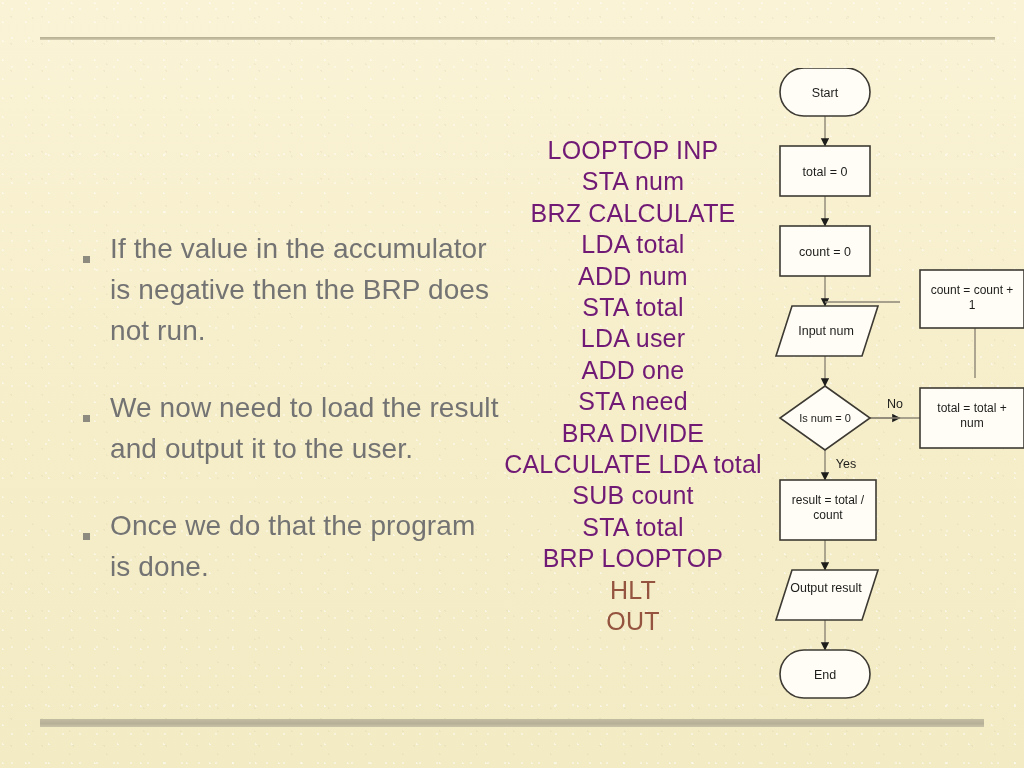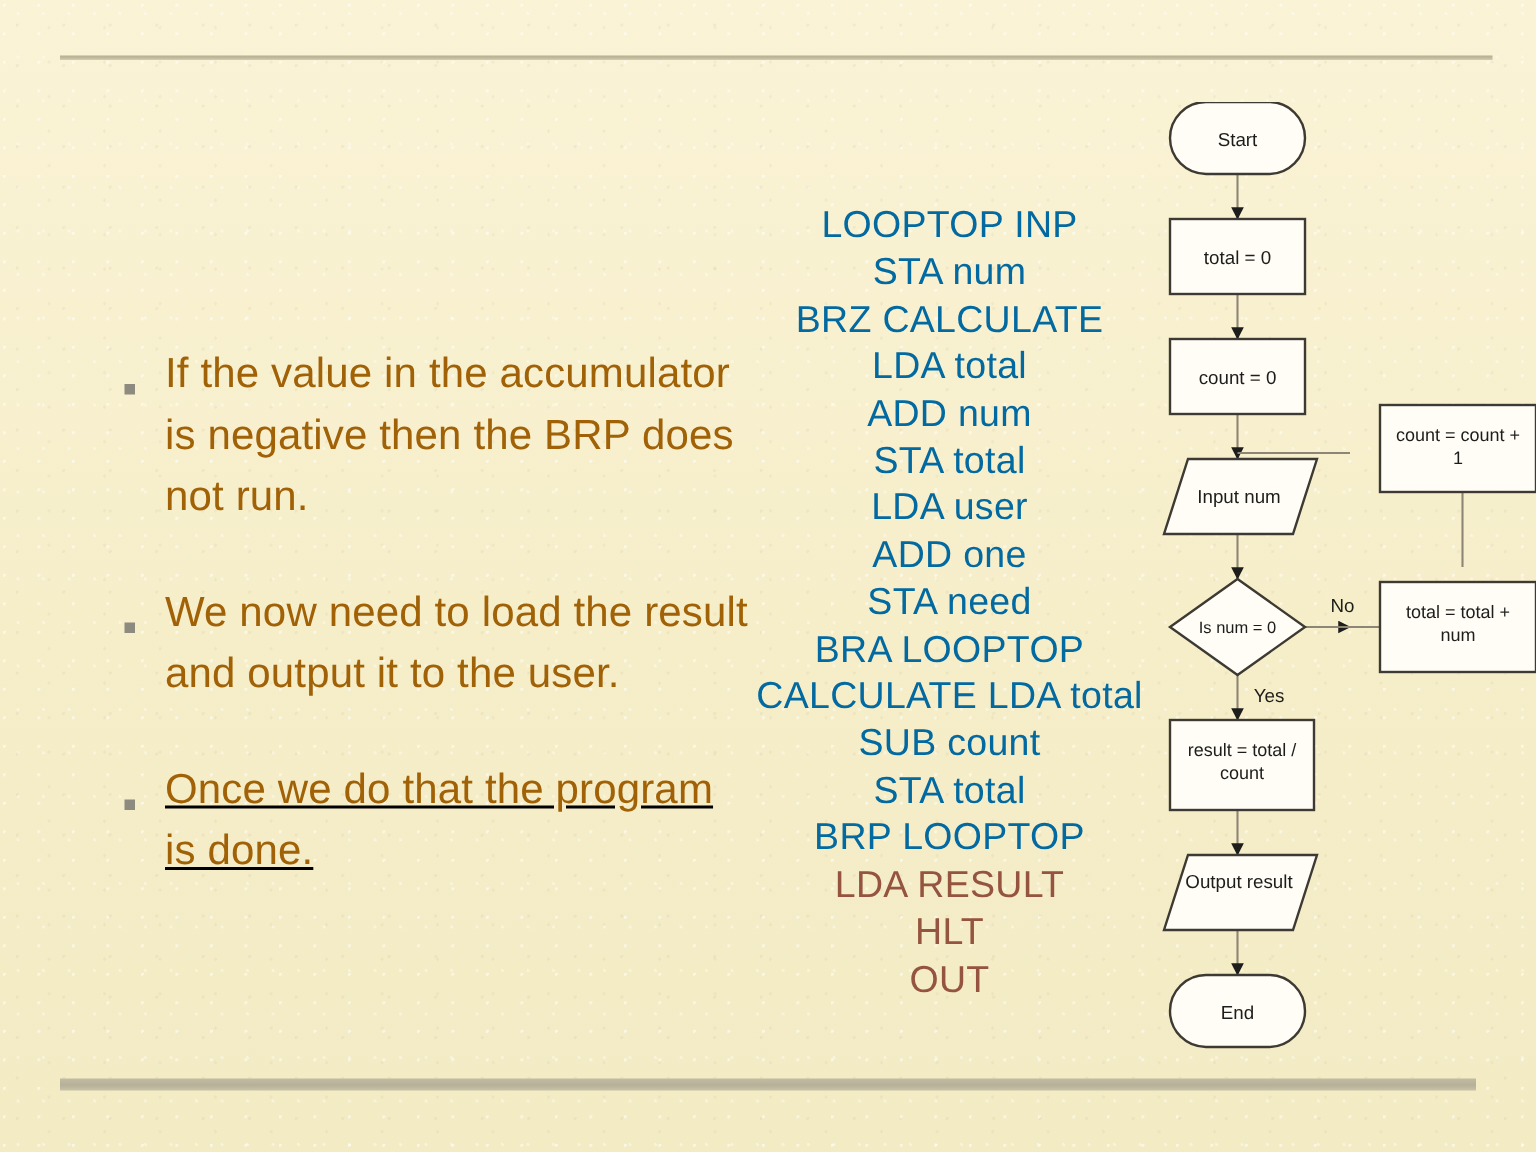--- a/index.html
+++ b/index.html
@@ -52,48 +52,48 @@
     position: absolute;
     left: 80px;
     top: 228px;
     width: 420px;
   }
   .bullet-row {
     position: relative;
     padding-left: 30px;
     margin-bottom: 36px;
   }
-  .bullet-row:last-child { margin-bottom: 0; text-decoration: underline; }
+  .bullet-row:last-child { margin-bottom: 0; }
   .bullet-mark {
     position: absolute;
     left: 3px;
     top: 28px;
     width: 7px;
     height: 7px;
     background: #8d8a80;
   }
   .bullet-text {
     font-size: 28px;
     line-height: 41px;
-    color: #a16207;
+    color: #737373;
     letter-spacing: 0.1px;
   }
 
   
   .code-block {
     position: absolute;
     left: 455px;
     top: 135px;
     width: 356px;
     text-align: center;
   }
   .code-line {
     font-size: 25px;
     line-height: 31.4px;
-    color: #0369a1;
+    color: #701a75;
     white-space: nowrap;
     letter-spacing: 0.2px;
   }
   .code-line.accent { color: #94543f; }
 
   
   .flow {
     position: absolute;
     left: 770px;
     top: 68px;
@@ -132,26 +132,25 @@
   <div class="code-block">
     <div class="code-line">LOOPTOP INP</div>
     <div class="code-line">STA num</div>
     <div class="code-line">BRZ CALCULATE</div>
     <div class="code-line">LDA total</div>
     <div class="code-line">ADD num</div>
     <div class="code-line">STA total</div>
     <div class="code-line">LDA user</div>
     <div class="code-line">ADD one</div>
     <div class="code-line">STA need</div>
-    <div class="code-line">BRA LOOPTOP</div>
+    <div class="code-line">BRA DIVIDE</div>
     <div class="code-line">CALCULATE LDA total</div>
     <div class="code-line">SUB count</div>
     <div class="code-line">STA total</div>
     <div class="code-line">BRP LOOPTOP</div>
-    <div class="code-line accent">LDA RESULT</div>
     <div class="code-line accent">HLT</div>
     <div class="code-line accent">OUT</div>
   </div>
 
   <div class="flow">
     <svg width="254" height="640" viewBox="0 0 254 640" xmlns="http://www.w3.org/2000/svg">
       <defs>
         <marker id="arrow" markerWidth="7" markerHeight="7" refX="5.6" refY="3" orient="auto">
           <path d="M0,0 L6,3 L0,6 z" fill="#1d1d1b"></path>
         </marker>

